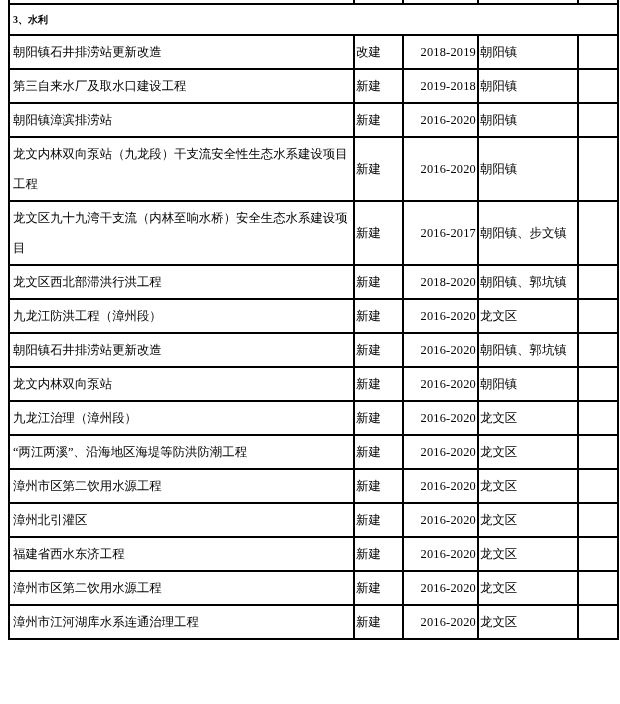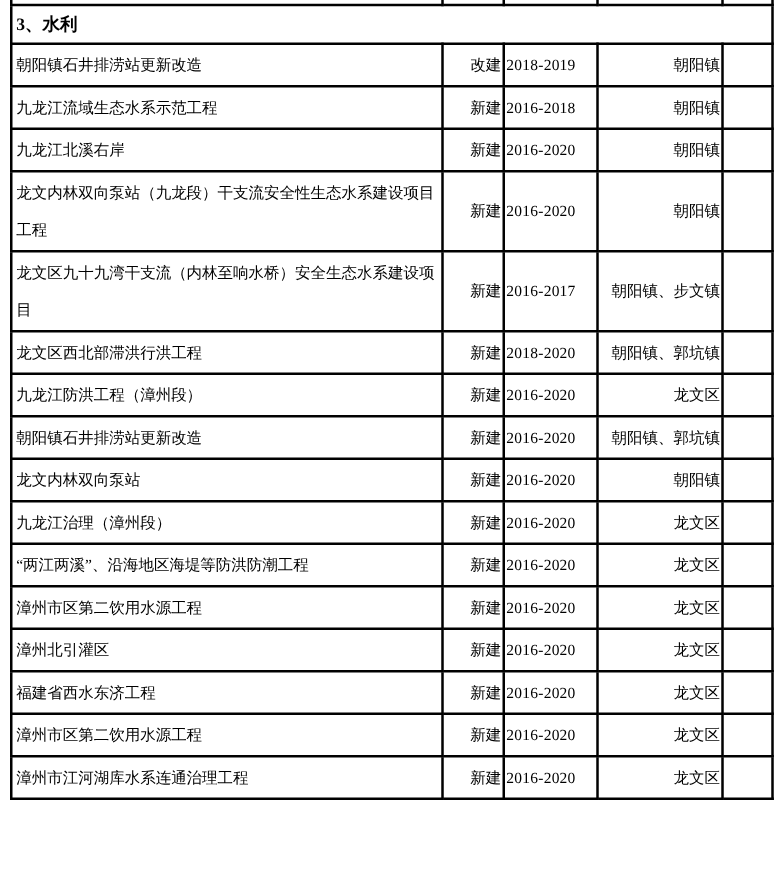--- a/index.html
+++ b/index.html
@@ -31,40 +31,40 @@
   }
   
   tr.sliver-row td {
     border-top: none;
     height: 3px;
     padding: 0;
   }
   tr.section-row td {
     height: 29px;
     font-weight: bold;
-    font-size: 14px;
+    font-size: 10px;
     text-align: left;
     padding: 0 0 0 3px;
   }
   tr.data-row td {
     height: 29px;
     font-size: 12.4px;
     line-height: 30px;
   }
   td.cell-name {
     text-align: left;
     padding: 1px 2px 1px 3px;
     word-break: break-all;
   }
   td.cell-type, td.cell-location {
+    text-align: left;
+    padding: 0 1px;
+  }
+  td.cell-years {
     text-align: right;
-    padding: 0 1px;
-  }
-  td.cell-years {
-    text-align: left;
     padding: 0 1px;
     font-family: "Liberation Serif", serif;
     font-size: 13px;
     letter-spacing: 0.2px;
   }
   td.cell-empty {
     padding: 0;
   }
 </style>
 </head>
@@ -90,28 +90,28 @@
       <td colspan="5">3、水利</td>
     </tr>
   <tr class="data-row">
     <td class="cell-name">朝阳镇石井排涝站更新改造</td>
     <td class="cell-type">改建</td>
     <td class="cell-years">2018-2019</td>
     <td class="cell-location">朝阳镇</td>
     <td class="cell-empty"></td>
   </tr>
       <tr class="data-row">
-    <td class="cell-name">九龙江流域生态水系示范工程</td>
-    <td class="cell-type">新建</td>
-    <td class="cell-years">2016-2018</td>
-    <td class="cell-location">朝阳镇</td>
-    <td class="cell-empty"></td>
-  </tr>
-      <tr class="data-row">
-    <td class="cell-name">九龙江北溪右岸</td>
+    <td class="cell-name">第三自来水厂及取水口建设工程</td>
+    <td class="cell-type">新建</td>
+    <td class="cell-years">2019-2018</td>
+    <td class="cell-location">朝阳镇</td>
+    <td class="cell-empty"></td>
+  </tr>
+      <tr class="data-row">
+    <td class="cell-name">朝阳镇漳滨排涝站</td>
     <td class="cell-type">新建</td>
     <td class="cell-years">2016-2020</td>
     <td class="cell-location">朝阳镇</td>
     <td class="cell-empty"></td>
   </tr>
       <tr class="data-row">
     <td class="cell-name">龙文内林双向泵站（九龙段）干支流安全性生态水系建设项目工程</td>
     <td class="cell-type">新建</td>
     <td class="cell-years">2016-2020</td>
     <td class="cell-location">朝阳镇</td>

